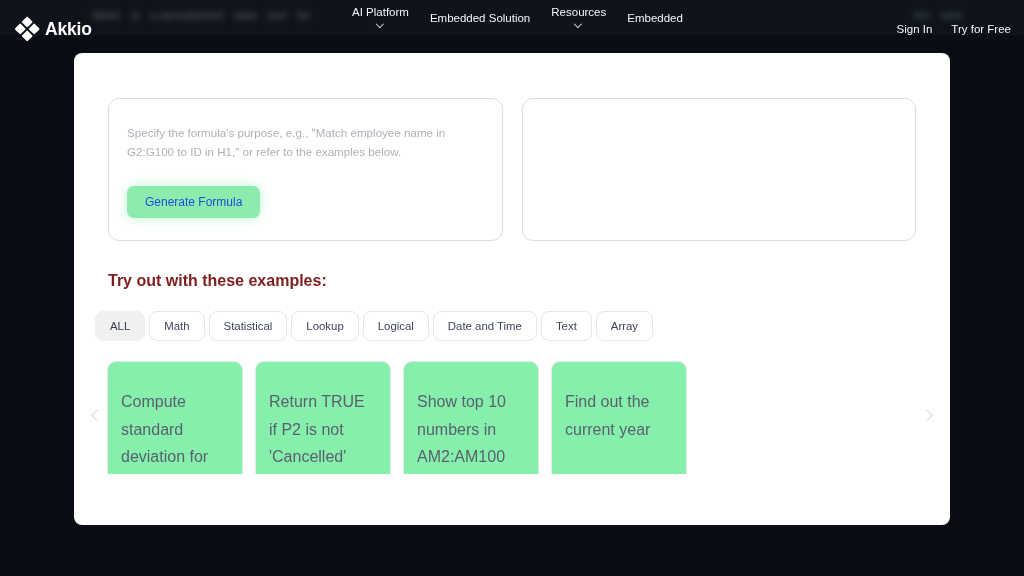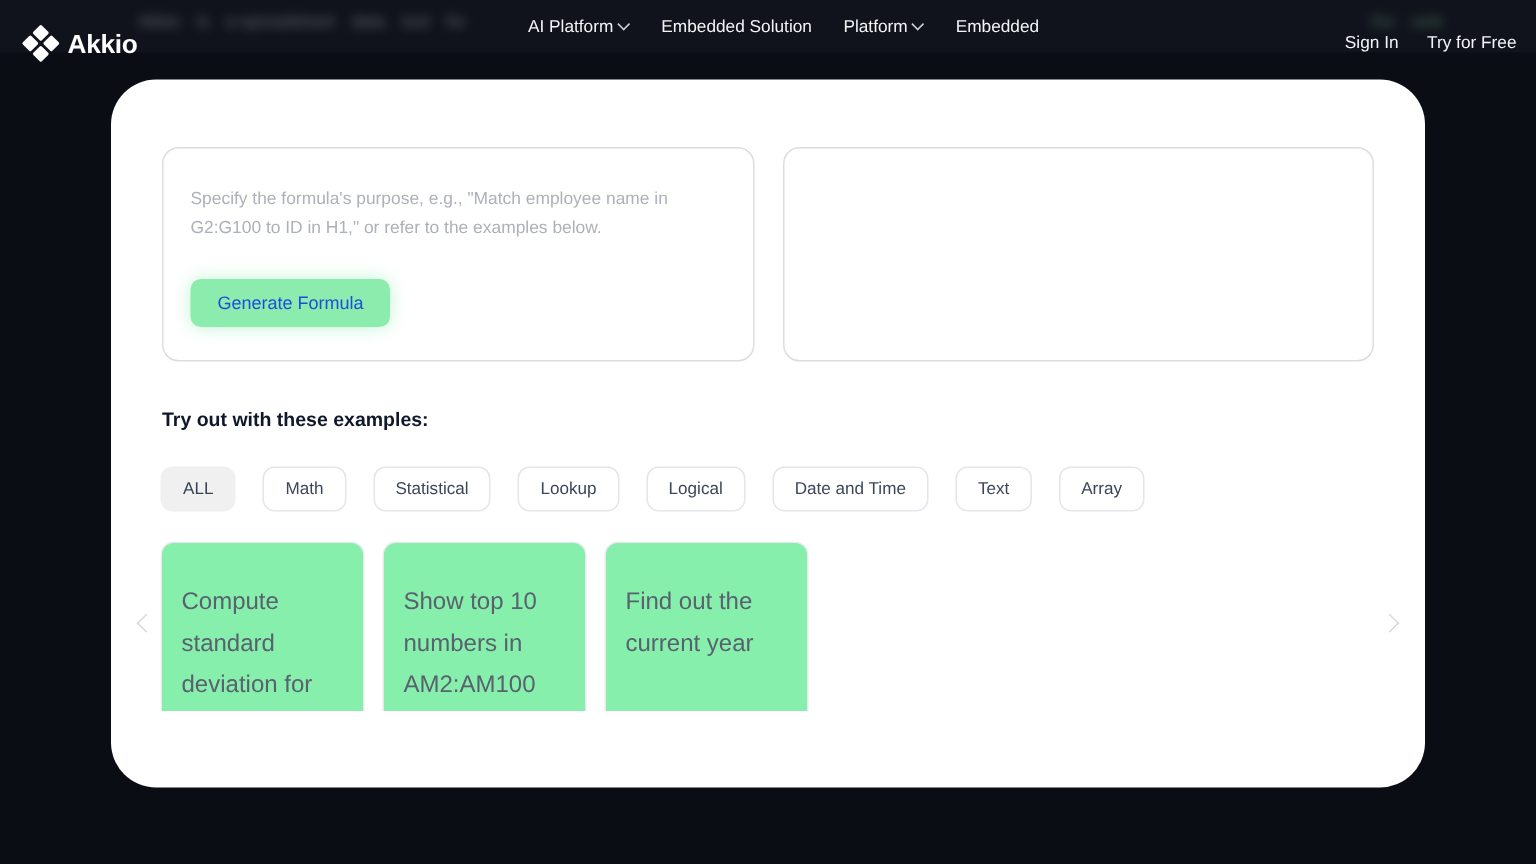--- a/index.html
+++ b/index.html
@@ -93,20 +93,21 @@
     z-index: 3;
   }
   .nav-link {
     color: #f2f4f7;
     font-size: 11.5px;
     display: flex;
     align-items: center;
     gap: 4px;
     white-space: nowrap;
     cursor: pointer;
+    flex-direction: column;
   }
   .chev {
     display: inline-block;
     width: 7px; height: 7px;
     position: relative;
     top: -1px;
   }
   .chev::before {
     content: "";
     position: absolute;
@@ -139,21 +140,21 @@
   }
 
   
   .panel {
     position: absolute;
     left: 74px;
     top: 53px;
     width: 876px;
     height: 472px;
     background: #ffffff;
-    border-radius: 30px;
+    border-radius: 8px;
     z-index: 10;
   }
 
   .io-row {
     position: absolute;
     left: 34px;
     top: 45px;
     width: 808px;
     display: flex;
     gap: 19px;
@@ -188,31 +189,31 @@
     cursor: pointer;
     box-shadow: 0 0 11px rgba(140,236,174,0.55);
     font-family: "Liberation Sans", sans-serif;
   }
 
   
   .examples-label {
     position: absolute;
     left: 34px;
     top: 219px;
-    font-size: 13px;
+    font-size: 16px;
     font-weight: bold;
-    color: #0f172a;
+    color: #7f1d1d;
   }
 
   .chips {
     position: absolute;
-    left: 33px;
+    left: 21px;
     top: 258px;
     display: flex;
-    gap: 18px;
+    gap: 4px;
   }
   .chip {
     font-size: 11.4px;
     color: #3c4659;
     background: #ffffff;
     border: 1px solid #e3e6ea;
     border-radius: 8px;
     padding: 8px 14px;
     white-space: nowrap;
     cursor: pointer;
@@ -308,21 +309,21 @@
 
   <div class="nav-center">
     <div class="nav-link">
       <span>AI Platform</span>
       <span class="chev"></span>
     </div>
     <div class="nav-link">
       <span>Embedded Solution</span>
     </div>
     <div class="nav-link">
-      <span>Platform</span>
+      <span>Resources</span>
       <span class="chev"></span>
     </div>
     <div class="nav-link">
       <span>Embedded</span>
     </div>
   </div>
 
   <div class="nav-right">
     <div class="nav-link">Sign In</div>
     <div class="nav-link">Try for Free</div>
@@ -349,20 +350,21 @@
     <div class="chip">Statistical</div>
     <div class="chip">Lookup</div>
     <div class="chip">Logical</div>
     <div class="chip">Date and Time</div>
     <div class="chip">Text</div>
     <div class="chip">Array</div>
   </div>
 
   <div class="carousel">
     <div class="ex-card">Compute standard deviation for non-empty cells in AJ1:AJ50</div>
+    <div class="ex-card">Return TRUE if P2 is not 'Cancelled'</div>
     <div class="ex-card">Show top 10 numbers in AM2:AM100</div>
     <div class="ex-card">Find out the current year</div>
   </div>
 
   <div class="panel-mask"></div>
 
   <div class="arrow left"></div>
   <div class="arrow right"></div>
 </div>
 

